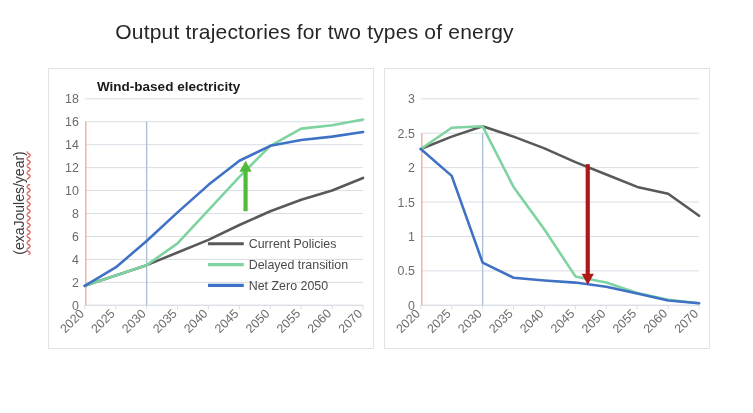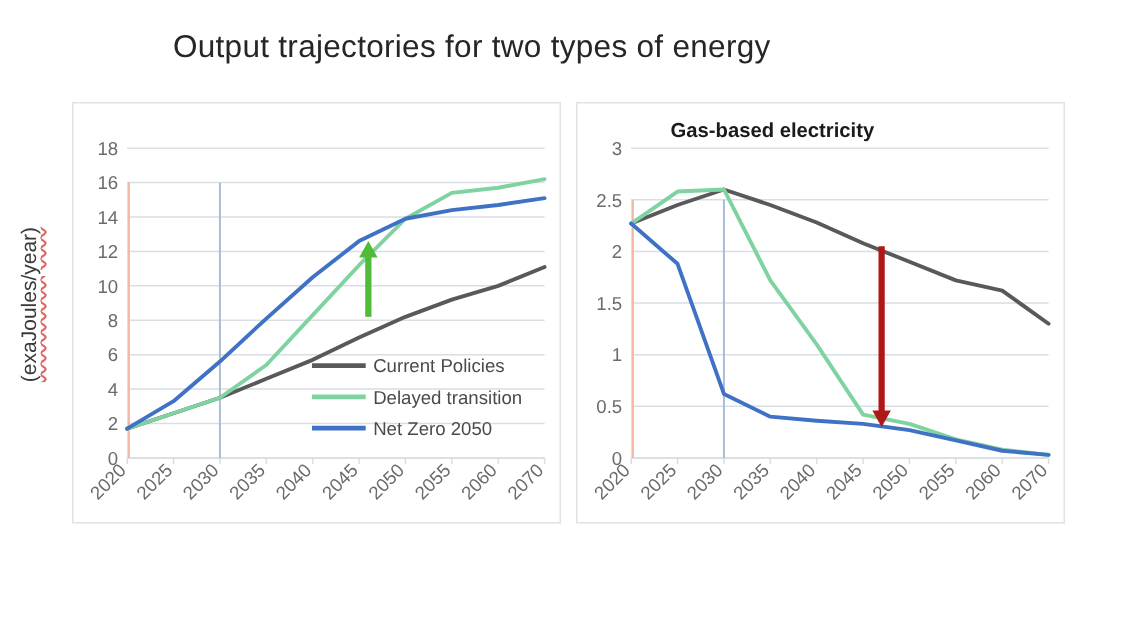--- a/index.html
+++ b/index.html
@@ -96,20 +96,21 @@
 </head>
 <body>
 
 <div id="page-title">Output trajectories for two types of energy</div>
 
 <div class="ylabel-wrap">
   <div class="ylabel">(exaJoules/year)</div>
 </div>
 
 <div class="chart-frame" id="chart-left">
+  <div class="chart-title" style="left:48px;">Wind-based electricity</div>
   <svg class="chart-svg" id="svg-left" viewBox="0 0 326 281" preserveAspectRatio="none">
       <line x1="36" y1="238" x2="316" y2="238" class="gridline"></line>
       <text x="30" y="242.5" text-anchor="end" class="tick-label">0</text>
       <line x1="36" y1="214.88888888888889" x2="316" y2="214.88888888888889" class="gridline"></line>
       <text x="30" y="219.38888888888889" text-anchor="end" class="tick-label">2</text>
       <line x1="36" y1="191.77777777777777" x2="316" y2="191.77777777777777" class="gridline"></line>
       <text x="30" y="196.27777777777777" text-anchor="end" class="tick-label">4</text>
       <line x1="36" y1="168.66666666666669" x2="316" y2="168.66666666666669" class="gridline"></line>
       <text x="30" y="173.16666666666669" text-anchor="end" class="tick-label">6</text>
       <line x1="36" y1="145.55555555555554" x2="316" y2="145.55555555555554" class="gridline"></line>
@@ -163,21 +164,20 @@
         <text x="201" y="201.5" class="legend-text">Delayed transition</text>
       </g>
       <g>
         <line x1="160" y1="218" x2="196" y2="218" stroke="#3f72c4" stroke-width="3.2"></line>
         <text x="201" y="222.5" class="legend-text">Net Zero 2050</text>
       </g>
     </svg>
 </div>
 
 <div class="chart-frame" id="chart-right">
-  <div class="chart-title" style="left:62px;">Gas-based electricity</div>
   <svg class="chart-svg" id="svg-right" viewBox="0 0 326 281" preserveAspectRatio="none">
       <line x1="36" y1="238" x2="316" y2="238" class="gridline"></line>
       <text x="30" y="242.5" text-anchor="end" class="tick-label">0</text>
       <line x1="36" y1="203.33333333333334" x2="316" y2="203.33333333333334" class="gridline"></line>
       <text x="30" y="207.83333333333334" text-anchor="end" class="tick-label">0.5</text>
       <line x1="36" y1="168.66666666666669" x2="316" y2="168.66666666666669" class="gridline"></line>
       <text x="30" y="173.16666666666669" text-anchor="end" class="tick-label">1</text>
       <line x1="36" y1="134" x2="316" y2="134" class="gridline"></line>
       <text x="30" y="138.5" text-anchor="end" class="tick-label">1.5</text>
       <line x1="36" y1="99.33333333333334" x2="316" y2="99.33333333333334" class="gridline"></line>

